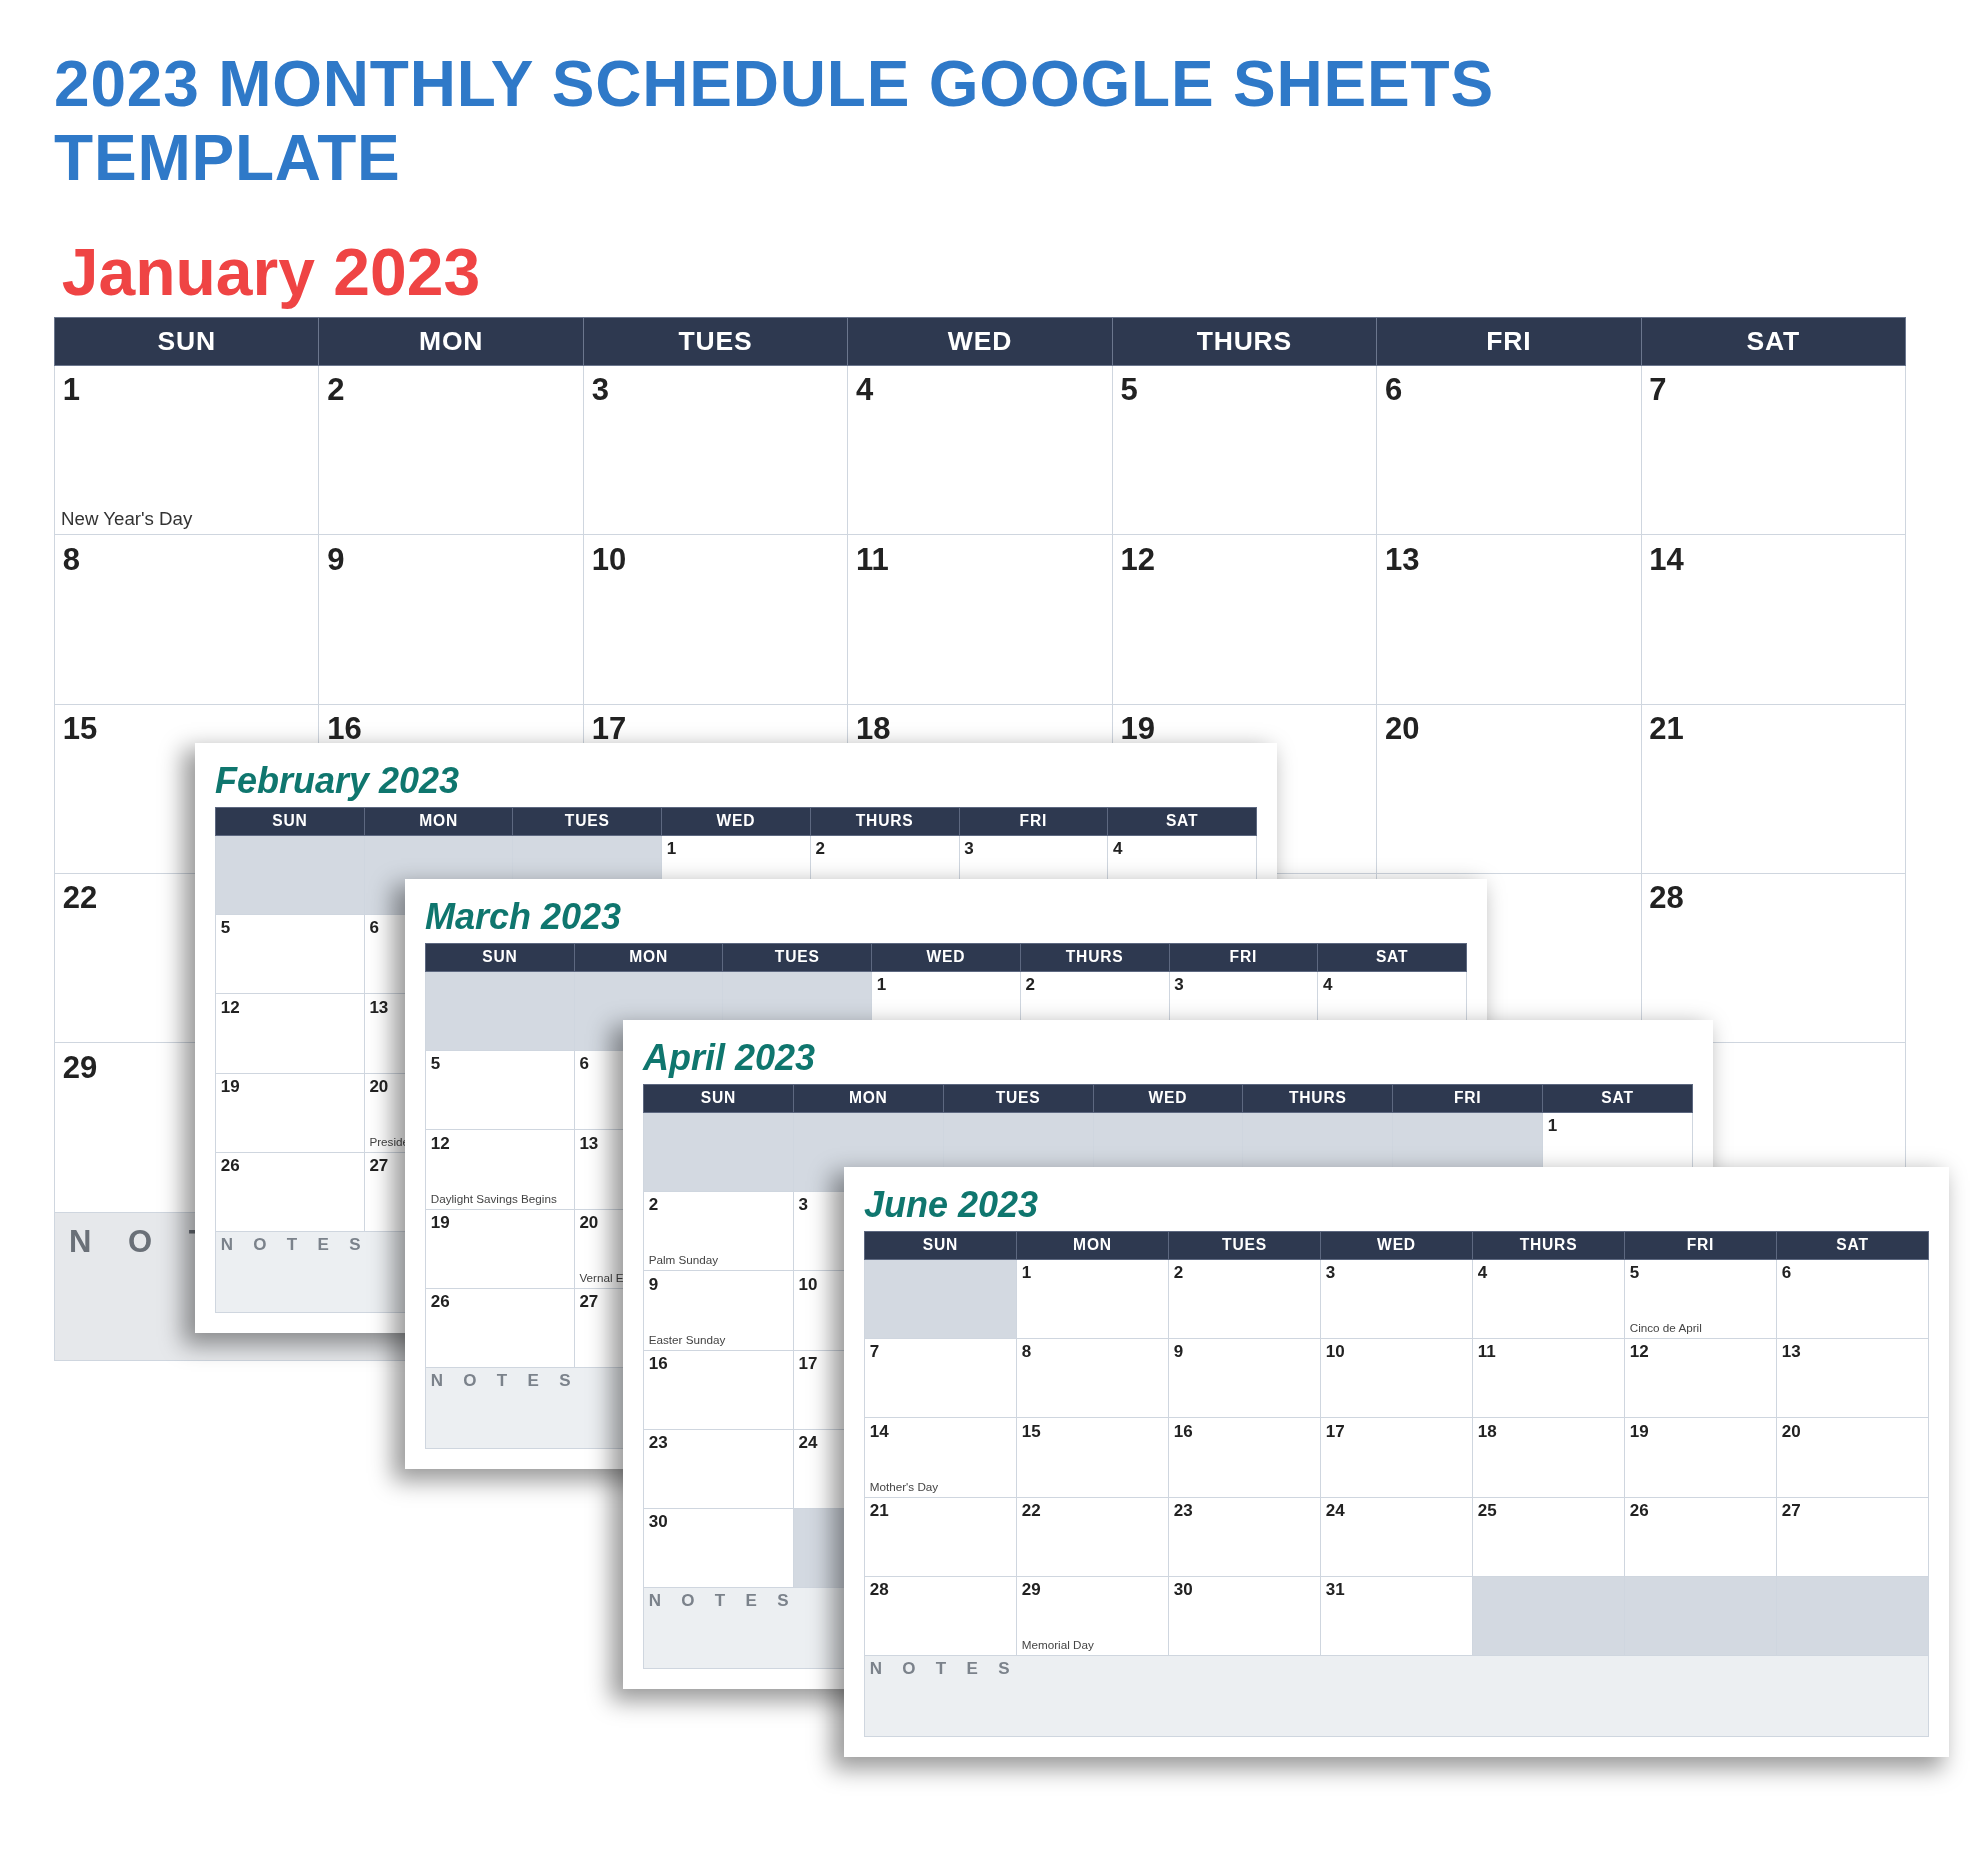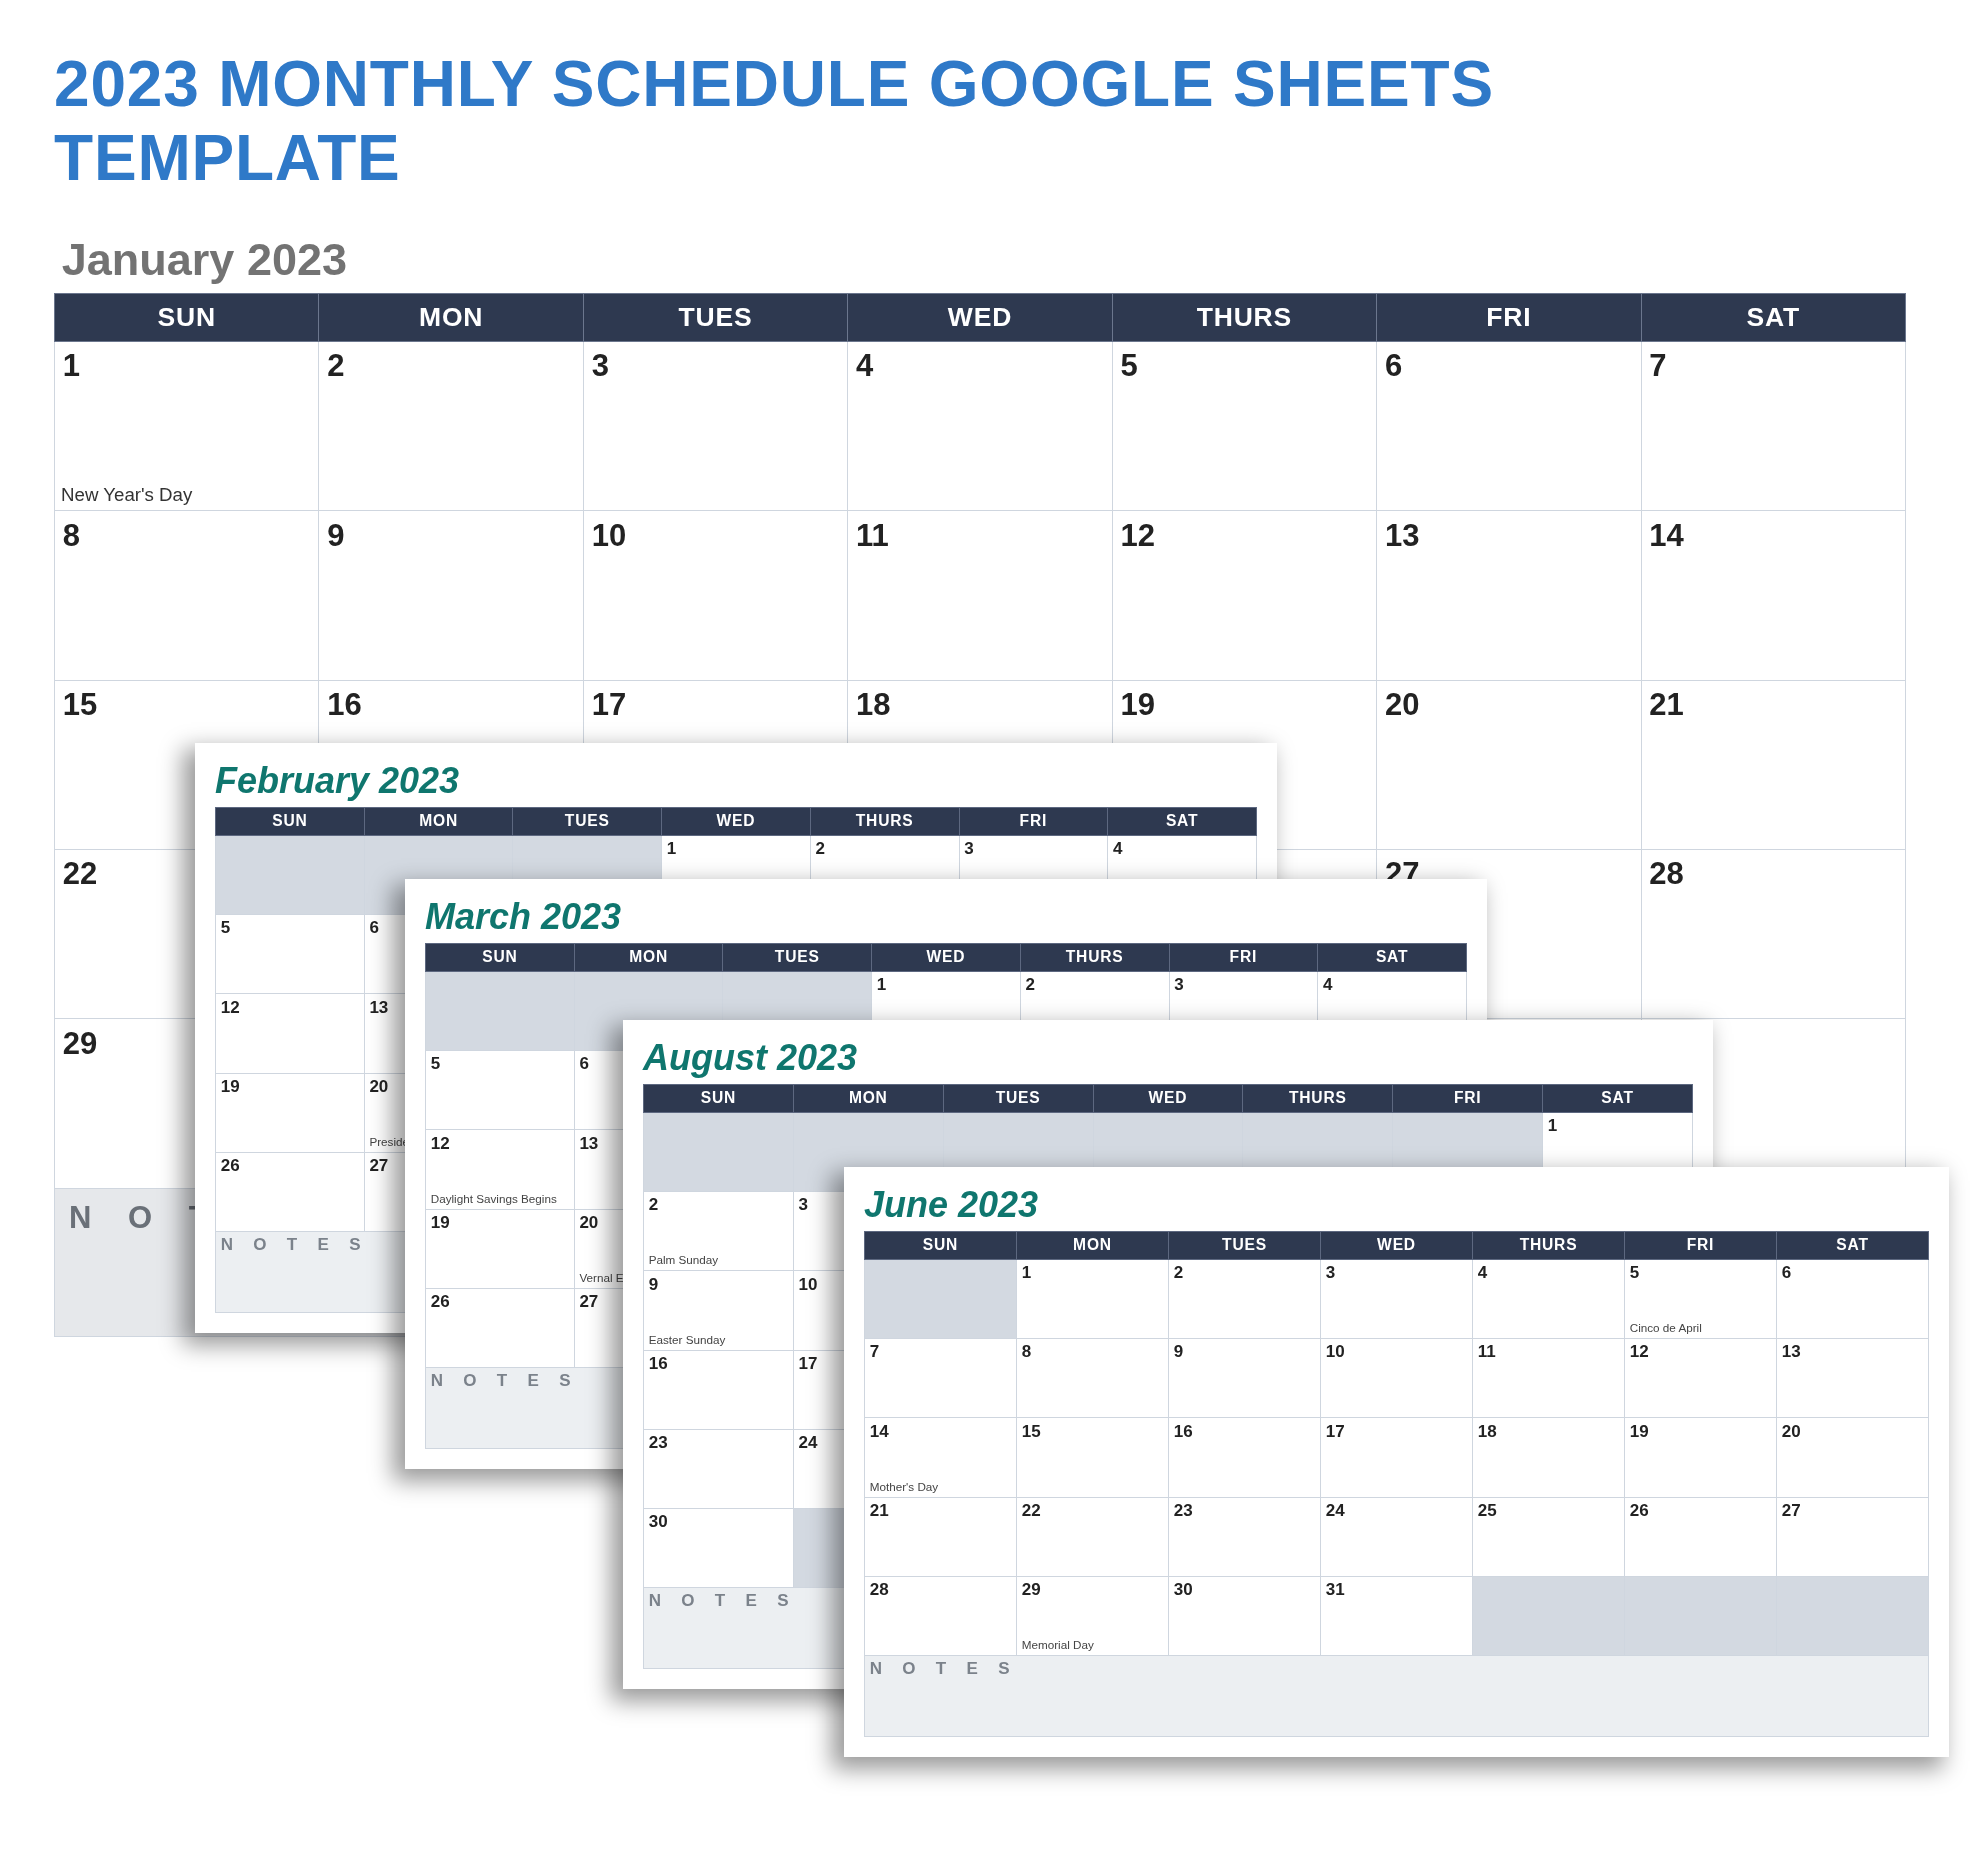--- a/index.html
+++ b/index.html
@@ -21,23 +21,23 @@
 }
 .title{
   font-size:64px;
   font-weight:800;
   letter-spacing:0.8px;
   color:#2f79c8;
   margin:15.6px 0 7.8px 0;
 }
 
 .big-month-title{
-  font-size:45px;
+  font-size:66px;
   font-weight:800;
-  color:#737373;
+  color:#ef4444;
   margin:39px 0 7.8px 7.8px;
 }
 .big-cal{
   width:1852px;
   border-collapse:collapse;
   table-layout:fixed;
 }
 .big-cal th{
   background:#2e3950;
   color:#fff;
@@ -414,21 +414,21 @@
           <tr class="notes">
             <td colspan="7">
               <div class="nlabel">N O T E S</div>
             </td>
           </tr>
         </tbody>
       </table>
   </div>
 
   <div class="stack stack-apr">
-    <div class="m-title">August 2023</div>
+    <div class="m-title">April 2023</div>
     <table class="mini">
         <thead>
           <tr>
             <th>SUN</th>
             <th>MON</th>
             <th>TUES</th>
             <th>WED</th>
             <th>THURS</th>
             <th>FRI</th>
             <th>SAT</th>

